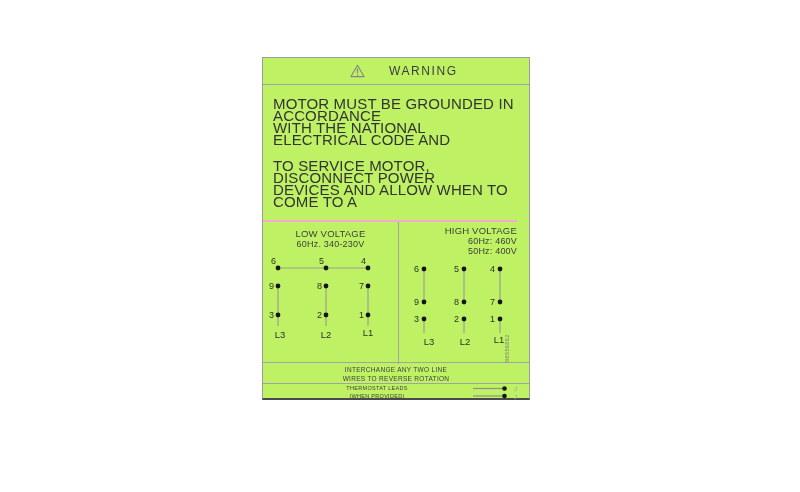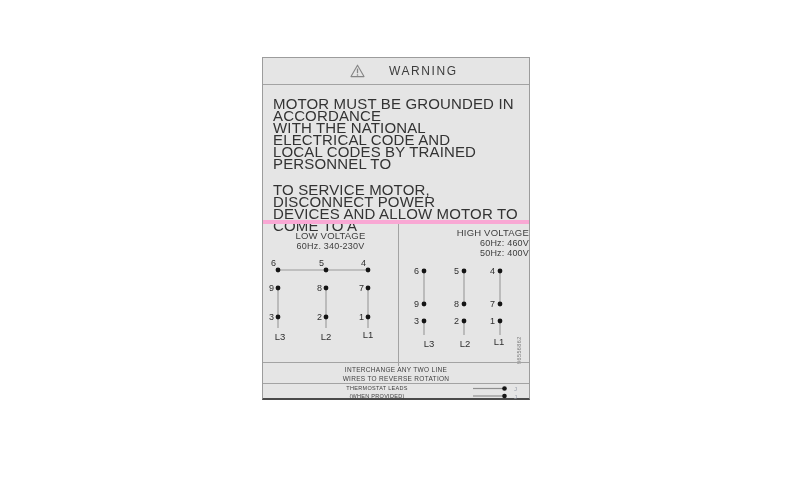--- a/index.html
+++ b/index.html
@@ -3,36 +3,36 @@
 <meta charset="utf-8">
 <style>
   html,body{margin:0;padding:0;}
   body{
     width:800px;height:492px;background:#ffffff;position:relative;overflow:hidden;
     font-family:"Liberation Sans","DejaVu Sans",sans-serif;
     -webkit-font-smoothing:antialiased;
   }
   .label-box{
     position:absolute;left:262px;top:57px;width:266px;height:340px;
-    border:1.5px solid #9c9c9c;border-bottom:2.5px solid #4a4a4a;background:#e5e5e5;
+    border:1.5px solid #9c9c9c;border-bottom:2.5px solid #4a4a4a;background:#bef264;
   }
   
   .hdr{position:absolute;left:0;right:0;top:0;height:26px;border-bottom:1px solid #a3a3a3;}
   .hdr .warn-title{
     position:absolute;left:126px;top:6px;font-size:12px;line-height:14px;
     letter-spacing:1.6px;color:#3c3c3c;
   }
   .hdr svg{position:absolute;left:87px;top:6px;}
   
   .para-wrap{position:absolute;top:27px;left:10px;right:6px;color:#333;}
   .para{font-size:15px;line-height:12px;letter-spacing:0.15px;}
   .para.p1{margin-top:13px;}
   .para.p2{margin-top:14px;}
   
-  .diagrams{position:absolute;left:0;right:0;top:162px;height:142px;border-top:4px solid #f9a8d4;}
+  .diagrams{position:absolute;left:0;right:12px;top:162px;height:142px;border-top:2px solid #f9a8d4;}
   .vdiv{position:absolute;left:135px;top:0;bottom:0;width:1px;background:#a3a3a3;}
   .col-head{position:absolute;text-align:center;color:#3d3d3d;}
   .low-head{left:0;width:135px;top:6px;}
   .high-head{left:136px;right:0;top:3px;text-align:right;}
   .col-title{font-size:9.5px;line-height:11px;letter-spacing:0.2px;}
   .col-sub{font-size:9px;line-height:10px;letter-spacing:0.2px;}
   .diagram-svg{position:absolute;left:0;top:0;}
   .side-code{
     position:absolute;right:7px;top:98px;height:42px;
     writing-mode:vertical-rl;transform:rotate(180deg);
@@ -65,25 +65,24 @@
       <line x1="7.5" y1="4.6" x2="7.5" y2="9.2" stroke="#858585" stroke-width="1.3"></line>
       <circle cx="7.5" cy="11" r="0.8" fill="#858585"></circle>
     </svg>
     <span class="warn-title">WARNING</span>
   </div>
 
   <div class="para-wrap">
     <div class="para p1">
       <div>MOTOR MUST BE GROUNDED IN ACCORDANCE</div>
       <div>WITH THE NATIONAL ELECTRICAL CODE AND</div>
-      <div>LOCAL CODES BY TRAINED PERSONNEL TO</div>
     </div>
     <div class="para p2">
       <div>TO SERVICE MOTOR, DISCONNECT POWER</div>
-      <div>DEVICES AND ALLOW MOTOR TO COME TO A</div>
+      <div>DEVICES AND ALLOW WHEN TO COME TO A</div>
     </div>
   </div>
 
   <div class="diagrams">
     <div class="vdiv"></div>
 
     <div class="col-head low-head">
       <div class="col-title">LOW VOLTAGE</div>
       <div class="col-sub">60Hz. 340-230V</div>
     </div>

